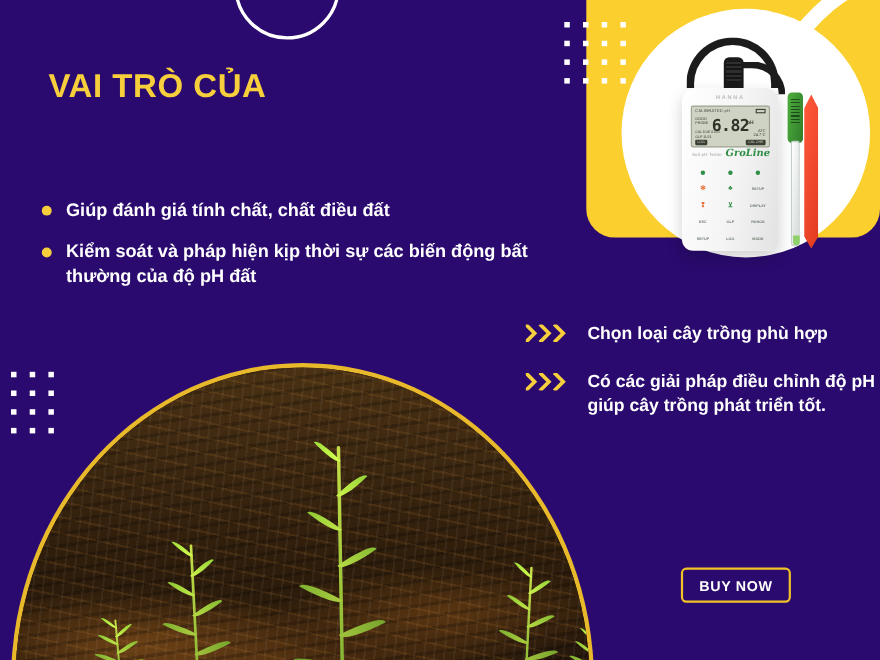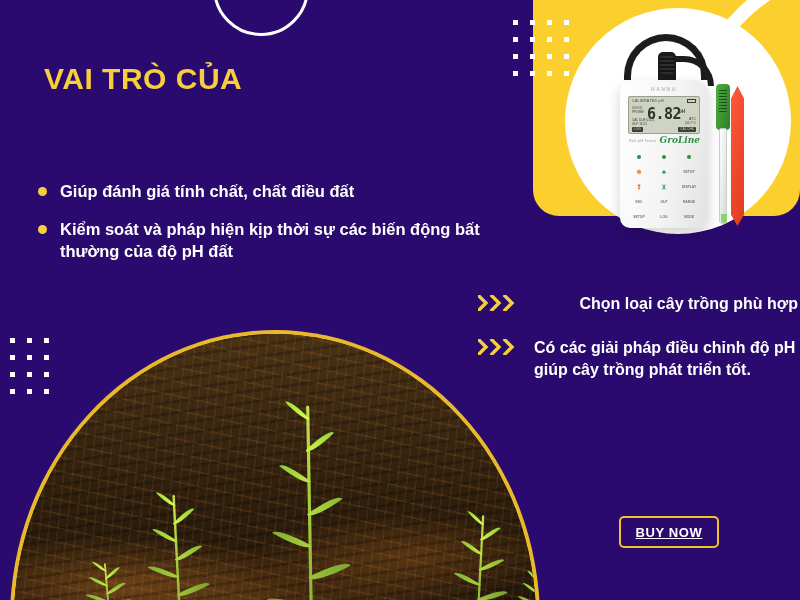--- a/index.html
+++ b/index.html
@@ -58,21 +58,21 @@
   .bullet .dot {
     width:9px; height:9px; border-radius:50%; background:#F7CF3C;
     margin-top:7px; margin-right:13px; flex:none;
   }
   .bullet .txt {
     color:#FFFFFF; font-size:16.5px; font-weight:bold; line-height:1.34;
   }
 
   
   .arrows { position:absolute; left:478px; top:293px; width:320px; }
-  .arrow-row { display:flex; align-items:flex-start; margin-bottom:22px;justify-content:space-between; }
+  .arrow-row { display:flex; align-items:flex-start; margin-bottom:22px; }
   .chev { flex:none; margin-right:14px; margin-top:2px; display:block; }
   .arrow-row .txt {
     color:#FFFFFF; font-size:16px; font-weight:bold; line-height:1.36;
   }
 
   
   .arch {
     position:absolute; left:10px; top:330px;
     width:530px; height:290px;
     border-top-left-radius:265px 290px;
@@ -211,21 +211,21 @@
     border-radius:7px 7px 5px 5px;
     clip-path:polygon(50% 0, 100% 9%, 100% 92%, 50% 100%, 0 92%, 0 9%);
   }
 
   
   .buy {
     position:absolute; left:619px; top:516px; width:100px; height:32px;
     border:2px solid #F2C327; border-radius:5px;
     color:#FFFFFF; font-size:13px; font-weight:bold; letter-spacing:.6px;
     display:flex; align-items:center; justify-content:center;
-    background:transparent; cursor:pointer;text-decoration:underline;
+    background:transparent; cursor:pointer;
   }
 </style>
 </head>
 <body>
 
 <div class="stage">
 
   <div class="top-circle-outline"></div>
   <div class="yellow-panel"></div>
   <div class="white-disc"></div>

